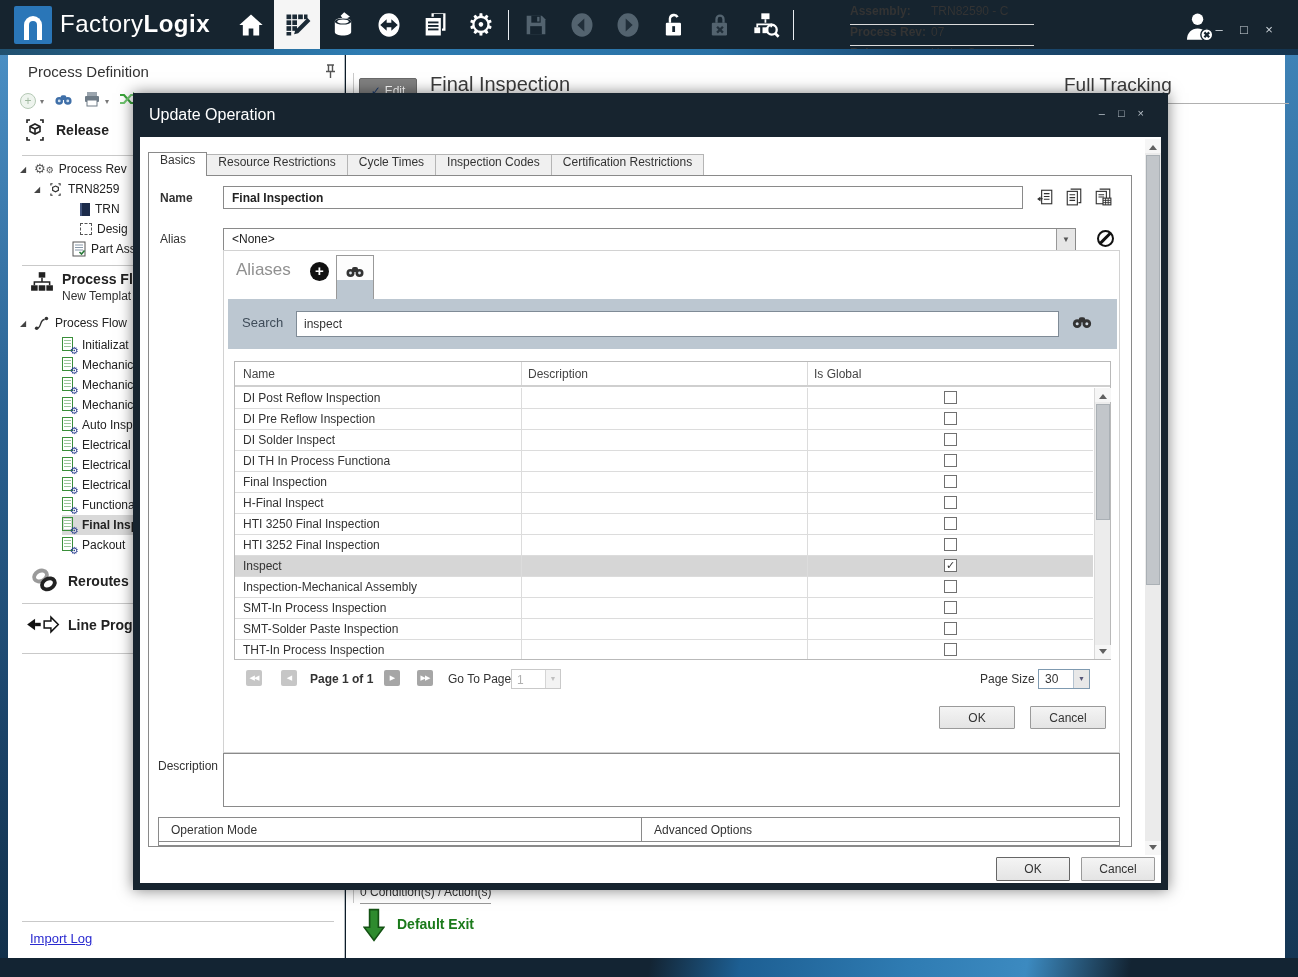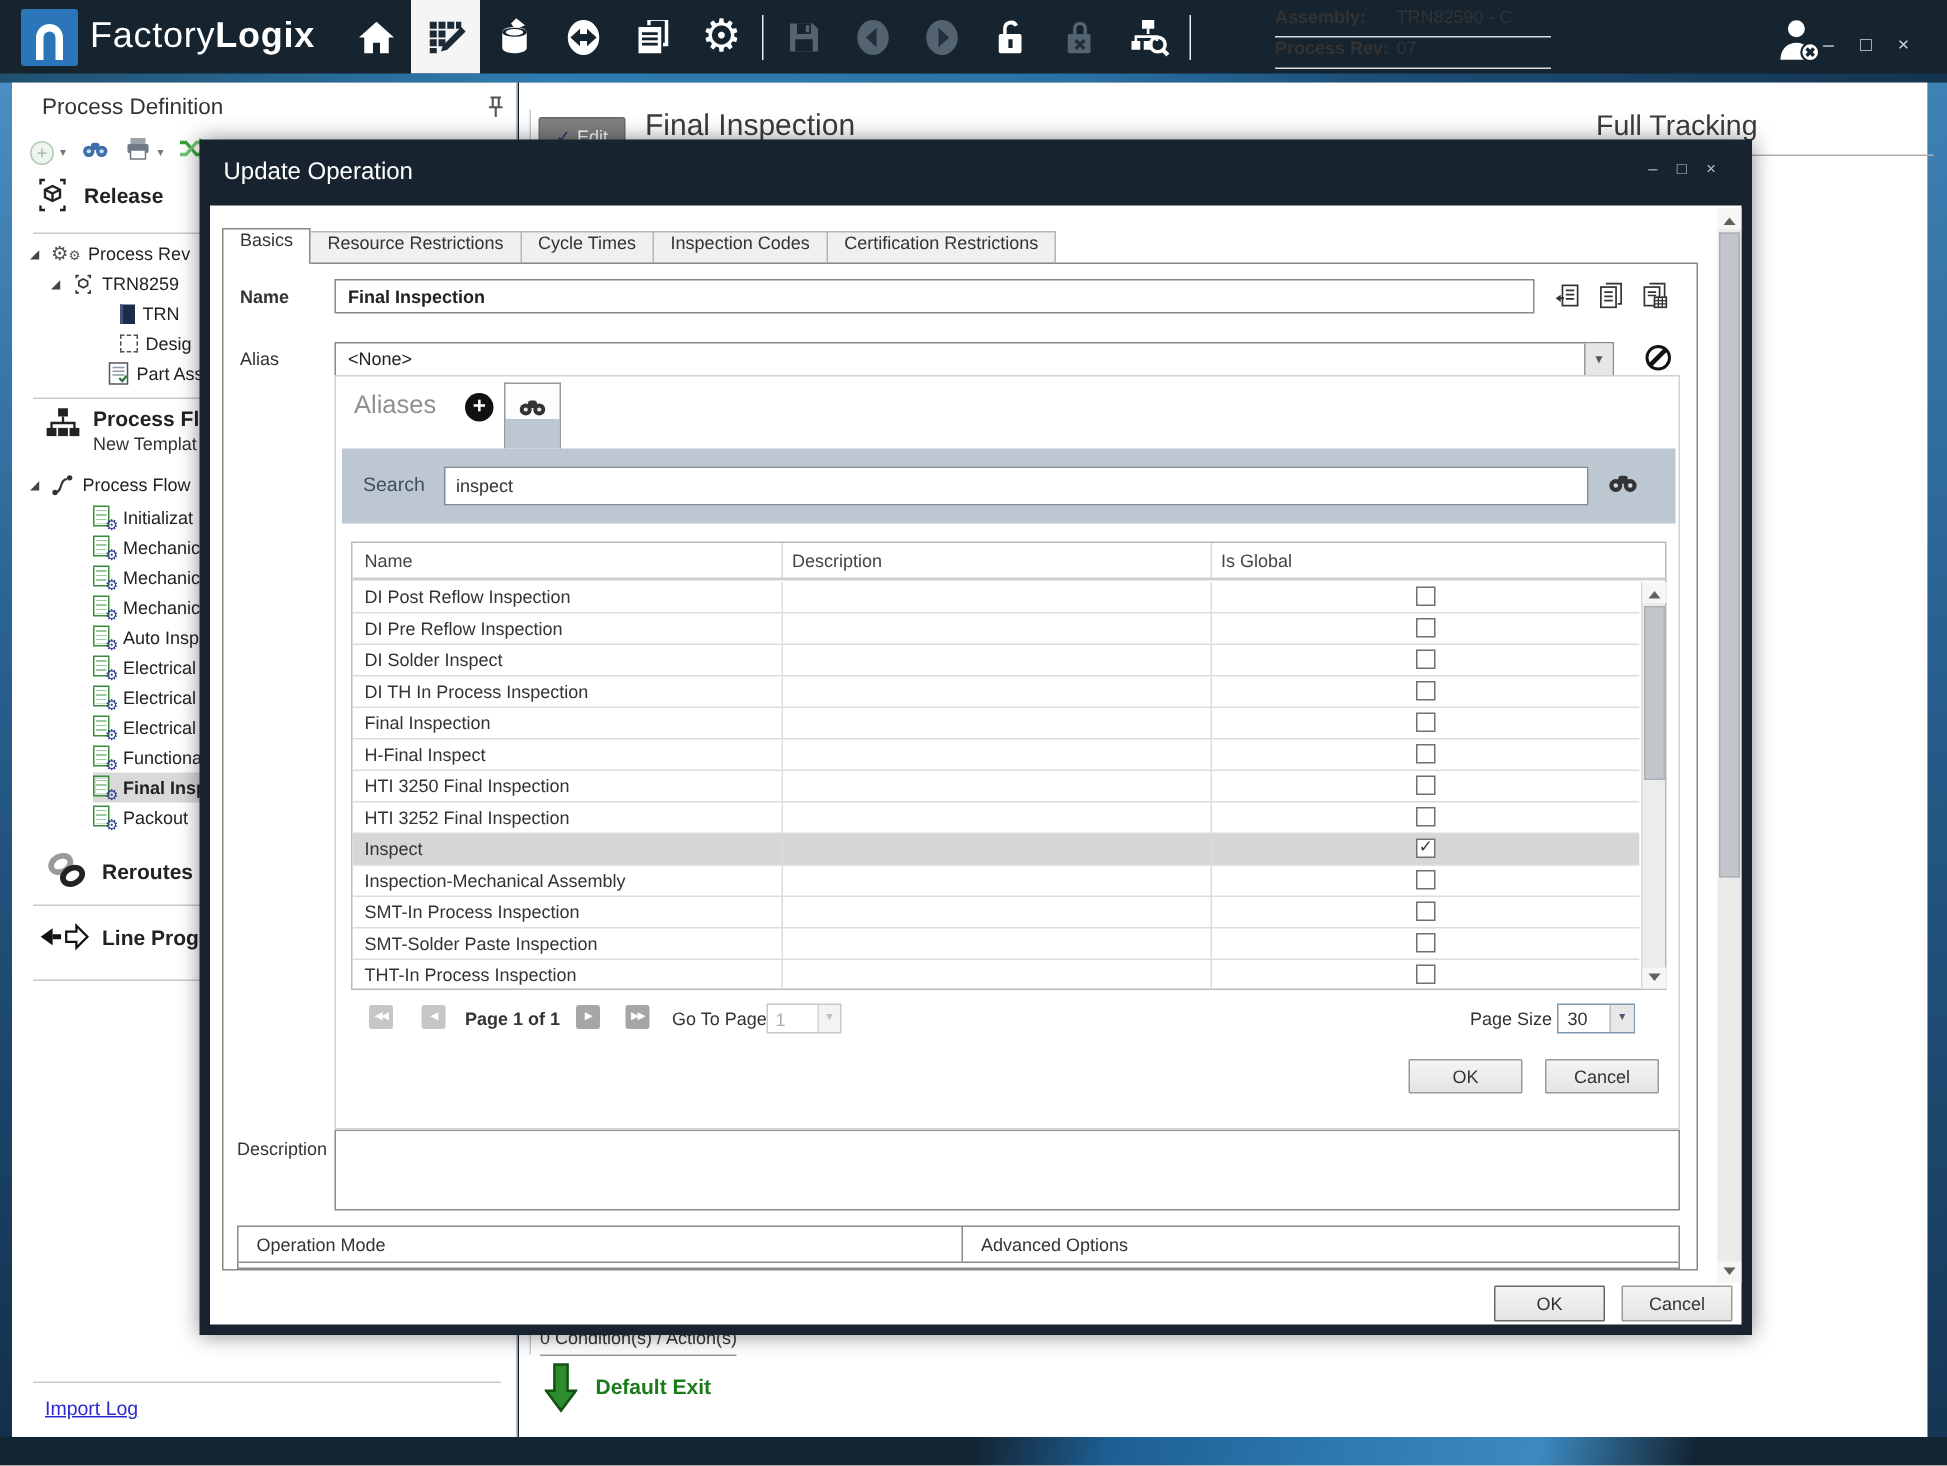--- a/index.html
+++ b/index.html
@@ -626,21 +626,21 @@
 
               <div class="arow">
                 <span class="c1">DI Solder Inspect</span>
                 <span class="c2"></span>
                 <span class="c3">
                   <span class="cb"></span>
                 </span>
               </div>
 
               <div class="arow">
-                <span class="c1">DI TH In Process Inspection</span>
+                <span class="c1">DI TH In Process Functiona</span>
                 <span class="c2"></span>
                 <span class="c3">
                   <span class="cb"></span>
                 </span>
               </div>
 
               <div class="arow">
                 <span class="c1">Final Inspection</span>
                 <span class="c2"></span>
                 <span class="c3">

